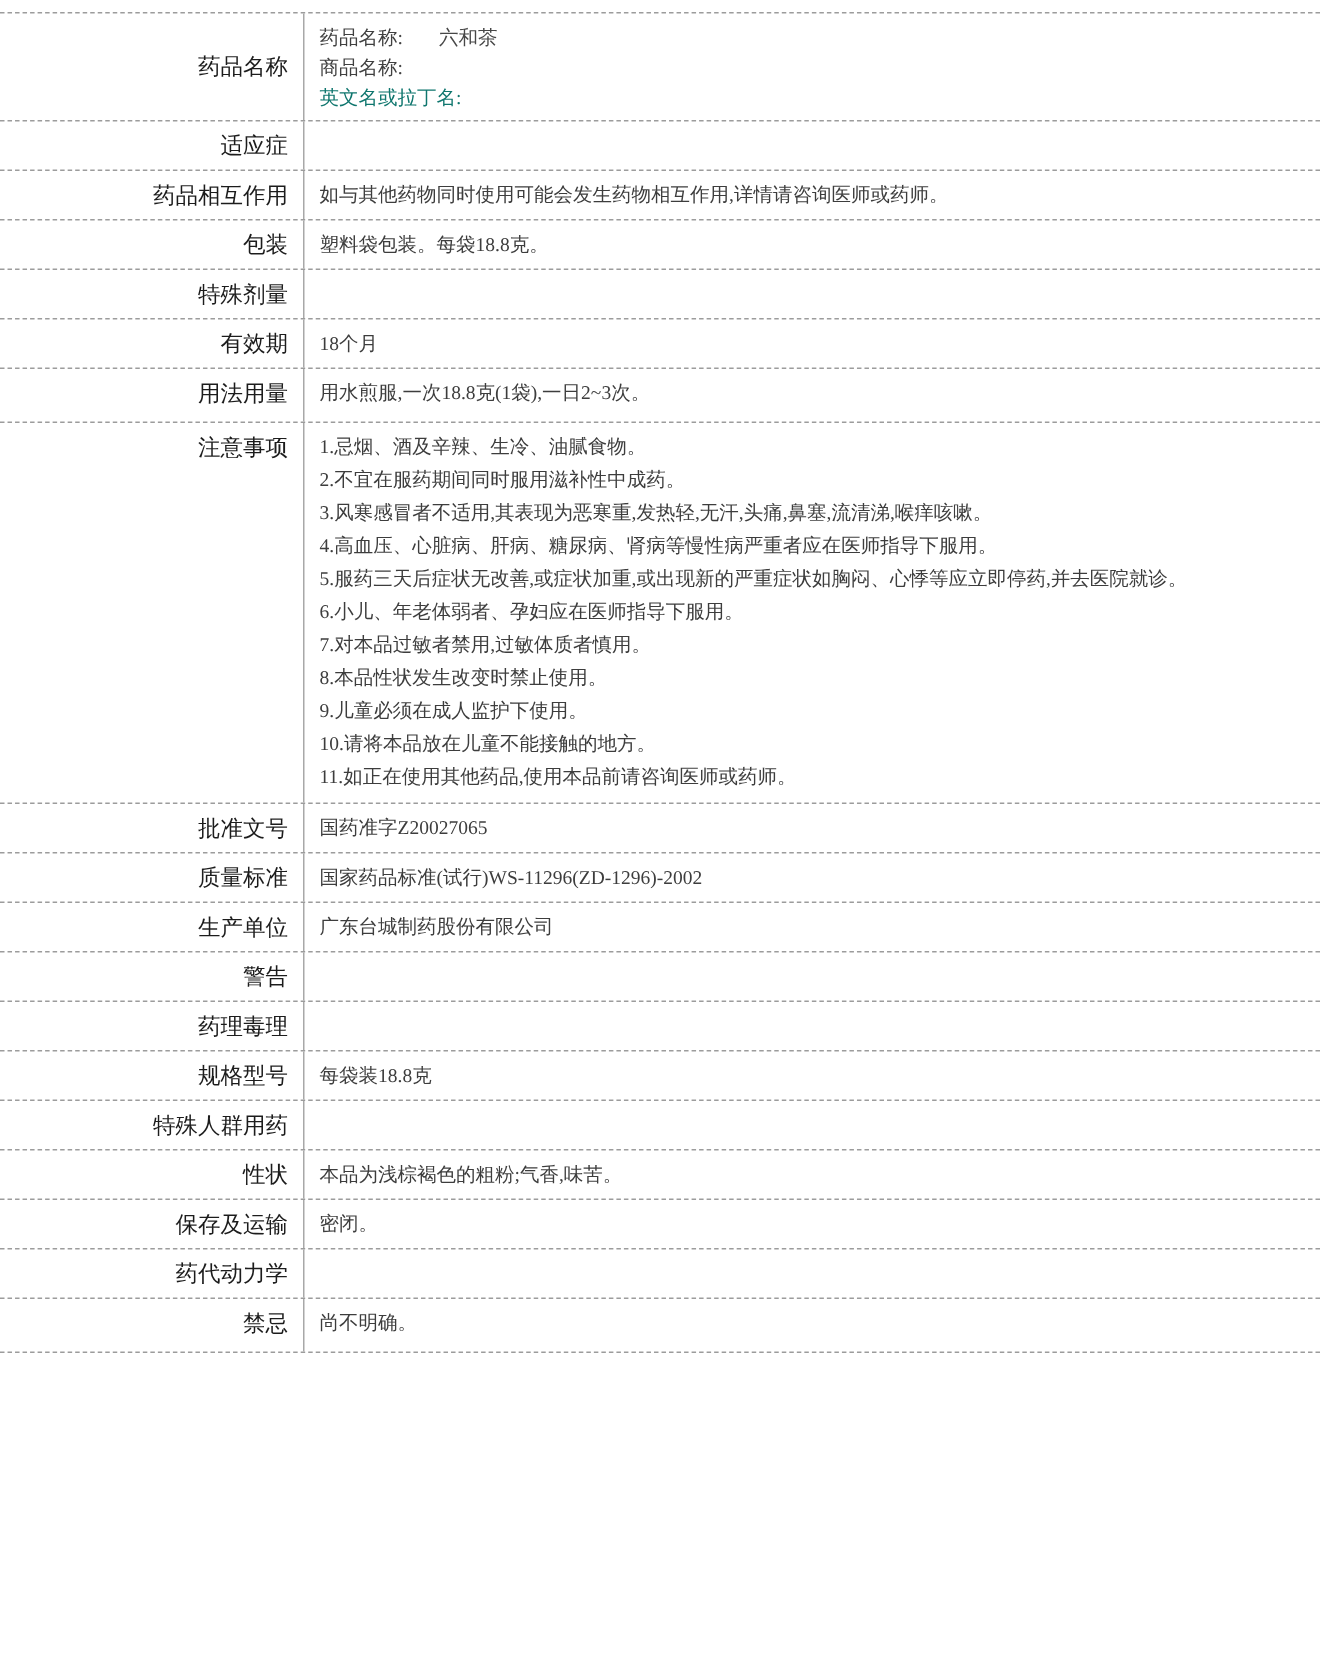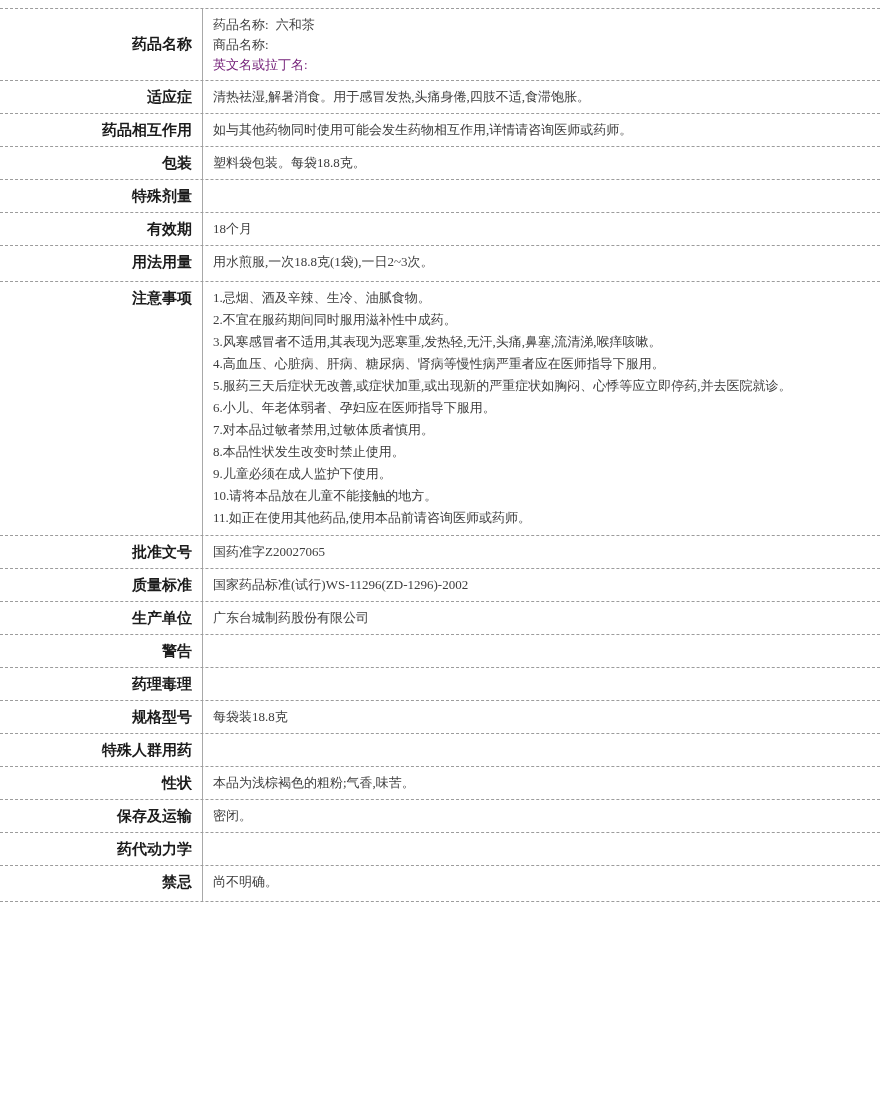--- a/index.html
+++ b/index.html
@@ -24,41 +24,41 @@
   }
   .label-cell {
     width: 203px;
     flex: 0 0 203px;
     box-sizing: border-box;
     border-right: 1px solid #a8a8a8;
     display: flex;
     justify-content: flex-end;
     align-items: flex-start;
     padding: 7px 10px 6px 0;
-    font-weight: bold;
+    font-weight: normal;
     font-size: 15px;
     color: #1c1c1c;
     white-space: nowrap;
   }
   .content-cell {
     flex: 1 1 auto;
     box-sizing: border-box;
     padding: 6px 14px 5px 10px;
     font-size: 13px;
     color: #3d3d3d;
   }
   .content-cell p {
     margin: 0 0 2px 0;
     line-height: 19px;
   }
-  .seg + .seg { margin-left: 7px; }
+  .seg + .seg { margin-left: 24px; }
   .tone-normal { color: #3d3d3d; }
   .tone-strong { color: #474747; }
   .tone-muted  { color: #404040; }
-  .tone-faint  { color: #701a75; }
+  .tone-faint  { color: #0f766e; }
 
   
   .row-0 .label-cell { align-items: center; padding-top: 0; padding-bottom: 0; }
   .row-0 .content-cell p { line-height: 20px; margin: 0; }
   
   .row-2 .content-cell p { line-height: 26px; }
   
   .row-8 .content-cell p { line-height: 19px; margin: 0 0 3px 0; }
   
   .row-7, .row-19 { min-height: 36px; }
@@ -71,23 +71,20 @@
     <div class="label-cell">药品名称</div>
     <div class="content-cell">
         <p><span class="seg tone-muted">药品名称:</span><span class="seg tone-strong">六和茶</span></p>
         <p><span class="seg tone-muted">商品名称:</span></p>
         <p><span class="seg tone-faint">英文名或拉丁名:</span></p>
       </div>
   </div>
 
   <div class="row row-1">
     <div class="label-cell">适应症</div>
-    <div class="content-cell">
-        <p><span class="seg tone-normal">清热祛湿,解暑消食。用于感冒发热,头痛身倦,四肢不适,食滞饱胀。</span></p>
-      </div>
   </div>
 
 
   <div class="row row-3">
     <div class="label-cell">药品相互作用</div>
     <div class="content-cell">
         <p><span class="seg tone-normal">如与其他药物同时使用可能会发生药物相互作用,详情请咨询医师或药师。</span></p>
       </div>
   </div>
 

